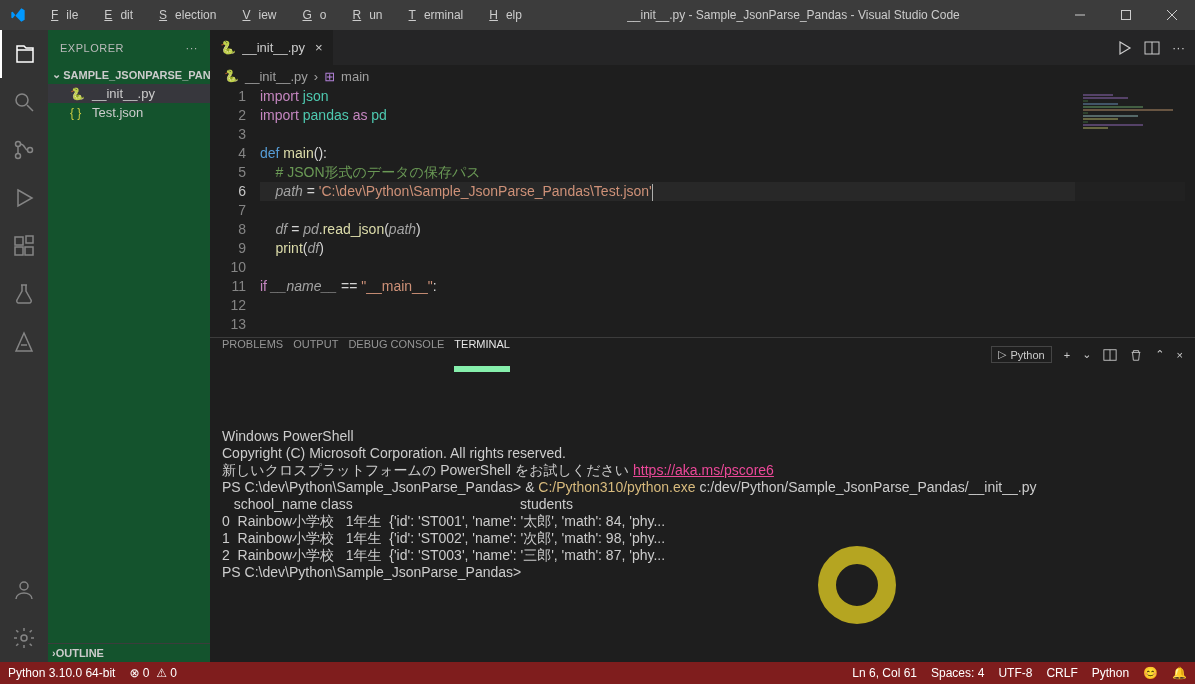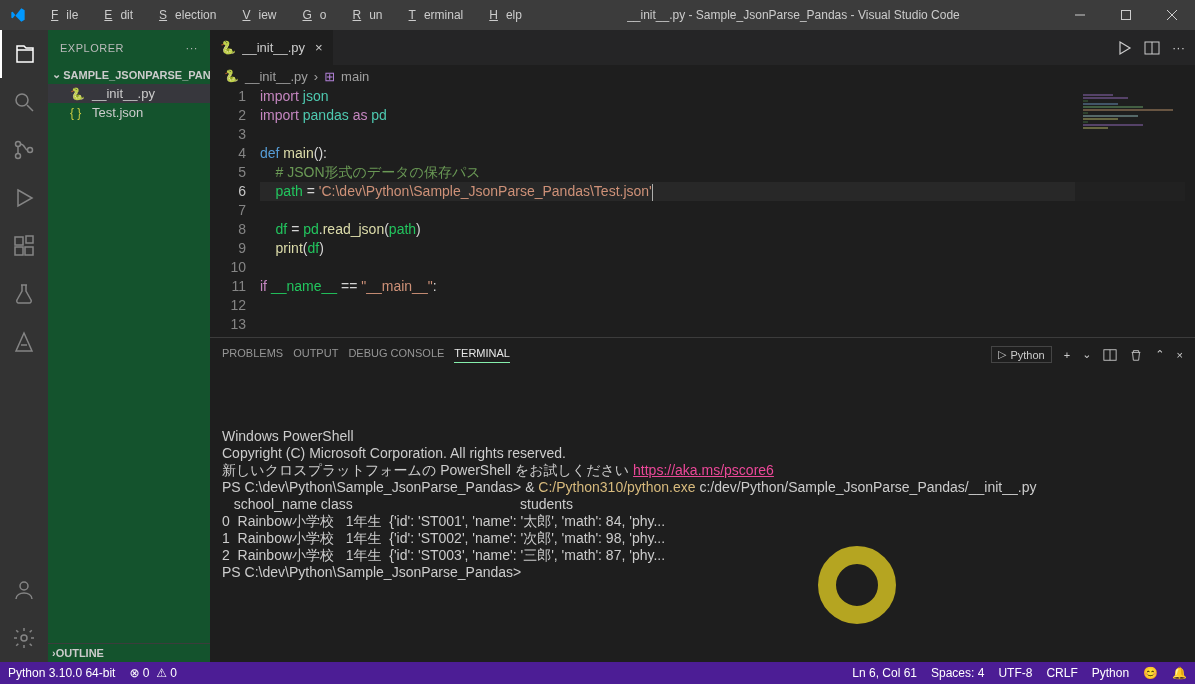--- a/index.html
+++ b/index.html
@@ -54,42 +54,42 @@
 
 .minimap { position: absolute; top: 0; right: 0; width: 120px; height: 100%; background: #1e1e1e; opacity: 0.6; }
 .minimap .mline { height: 2px; margin: 1px 8px; background: #3a5a3a; }
 
 
 .kw { color: #569cd6; } 
 .kw2 { color: #c586c0; } 
 .fn { color: #dcdcaa; }
 .str { color: #ce9178; }
 .cmt { color: #6a9955; }
-.var { color: #22c55e; }
+.var { color: #a3a3a3; font-style: italic; }
 .cls { color: #4ec9b0; }
 .op { color: #d4d4d4; }
 
 .cursor { display: inline-block; width: 1px; height: 17px; background: #aeafad; vertical-align: middle; }
 
 
 .panel { flex: 1; display: flex; flex-direction: column; border-top: 1px solid #3c3c3c; background: #1e1e1e; min-height: 0; }
 .panel-tabs { height: 33px; display: flex; align-items: center; padding: 0 12px; font-size: 11px; color: #969696; gap: 22px; }
-.panel-tabs .ptab.active { color: #e7e7e7; border-bottom: 1px solid #86efac; padding-bottom: 0; }
+.panel-tabs .ptab.active { color: #e7e7e7; border-bottom: 6px solid #86efac; padding-bottom: 16px; }
 .panel-tabs .ptab { cursor: pointer; padding-bottom: 4px; }
 .panel-tabs .pactions { margin-left: auto; display: flex; align-items: center; gap: 12px; color: #cccccc; }
 .panel-tabs .pactions .pbox { border: 1px solid #454545; padding: 1px 6px; font-size: 11px; display: flex; align-items: center; gap: 4px; }
 
 .terminal { flex: 1; padding: 6px 12px; font-family: Consolas, "Courier New", monospace; font-size: 14px; line-height: 17px; color: #cccccc; white-space: pre; overflow: hidden; position: relative; }
 .terminal .t-yellow { color: #d7ba7d; }
 .terminal .t-link { color: #ec4899; text-decoration: underline; }
 
 .yellow-circle { position: absolute; width: 78px; height: 78px; border: 18px solid #b5a521; border-radius: 50%; left: 608px; top: 175px; }
 
 
-.statusbar { position: absolute; bottom: 0; left: 0; right: 0; height: 22px; background: #4c1d95; color: #ffffff; display: flex; align-items: center; font-size: 12px; padding: 0 8px; gap: 14px; }
+.statusbar { position: absolute; bottom: 0; left: 0; right: 0; height: 22px; background: #7f1d1d; color: #ffffff; display: flex; align-items: center; font-size: 12px; padding: 0 8px; gap: 14px; }
 .statusbar .sbr { margin-left: auto; display: flex; gap: 14px; align-items: flex-start; }
 .statusbar span { cursor: pointer; }
 
 svg { display: block; }
 </style>
 </head>
 <body>
 
 <div class="titlebar">
   <div class="vs-logo">

